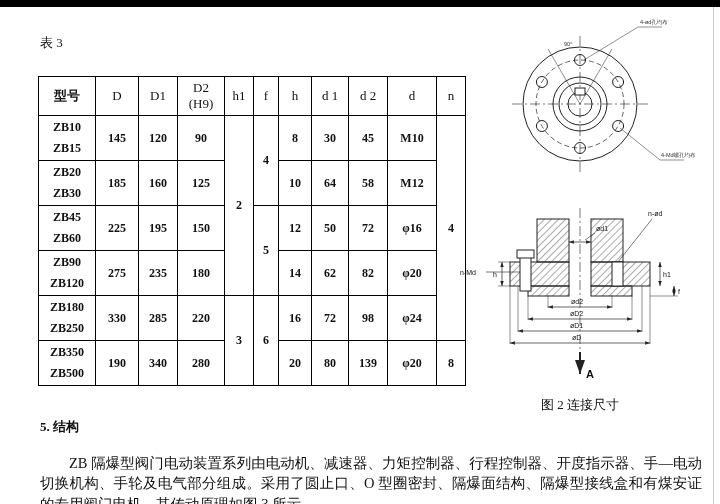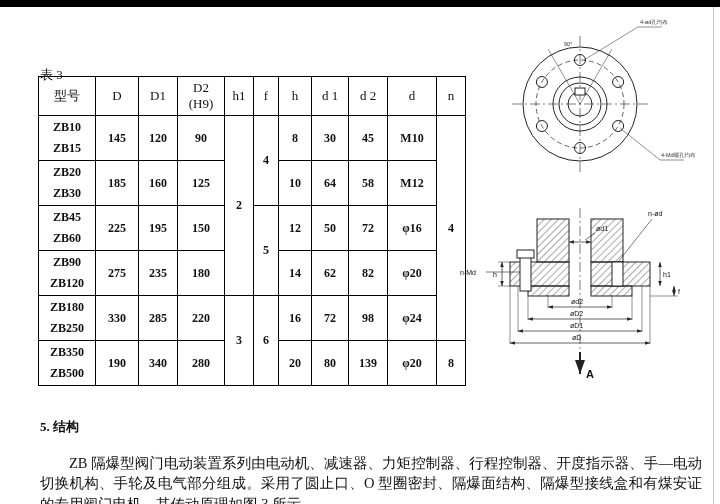--- a/index.html
+++ b/index.html
@@ -1,25 +1,25 @@
 <!DOCTYPE html>
 <html><head>
 <meta charset="utf-8">
 <style>
   html,body{margin:0;padding:0;background:#fff;}
   #page{position:relative;width:720px;height:504px;background:#fff;overflow:hidden;
         font-family:"Liberation Serif","DejaVu Serif",serif;color:#111;}
   #topbar{position:absolute;left:0;top:0;width:720px;height:7px;background:#000;}
   #edge-right{position:absolute;right:6px;top:7px;width:1px;height:497px;background:#c9c9c9;}
-  #table-label{position:absolute;left:40px;top:34px;font-size:13px;margin-top:32px;}
+  #table-label{position:absolute;left:40px;top:34px;font-size:13px;}
   table.spec{position:absolute;left:38px;top:76px;border-collapse:collapse;
              font-size:12px;text-align:center;}
   table.spec td,table.spec th{border:1px solid #000;padding:0 2px;font-weight:bold;}
   table.spec th{font-weight:normal;height:38px;font-size:13px;}
-  table.spec th.model-h{font-weight:normal;}
+  table.spec th.model-h{font-weight:bold;}
   table.spec td{height:44px;}
   td.model{text-align:center;padding-left:6px;width:52px;}
   td.model div{line-height:21px;}
   .w-d{width:38px}.w-d1{width:34px}.w-d2{width:42px}.w-h1{width:24px}.w-f{width:20px}
   .w-h{width:28px}.w-dd1{width:32px}.w-dd2{width:34px}.w-dd{width:44px}.w-n{width:24px}
   #figure{position:absolute;left:452px;top:14px;}
   #figure-caption{position:absolute;left:455px;top:396px;width:250px;text-align:center;
                   font-size:13px;}
   #section-heading{position:absolute;left:40px;top:418px;font-size:13px;font-weight:bold;}
   #paragraph{position:absolute;left:40px;top:438px;width:662px;font-size:14.5px;
@@ -239,16 +239,17 @@
       <text x="118" y="302" class="dimtxt">øD2</text>
       <text x="118" y="314" class="dimtxt">øD1</text>
       <text x="120" y="326" class="dimtxt">øD</text>
       <text x="41" y="263" class="dimtxt">h</text>
       <text x="211" y="263" class="dimtxt">h1</text>
       <text x="226" y="280" class="dimtxt">f</text>
       <text x="134" y="364" font-size="11" font-weight="bold">A</text>
     </svg>
   </div>
 
+  <div id="figure-caption">图 2    连接尺寸</div>
 
   <div id="section-heading">5.  结构</div>
   <p id="paragraph">ZB 隔爆型阀门电动装置系列由电动机、减速器、力矩控制器、行程控制器、开度指示器、手—电动切换机构、手轮及电气部分组成。采用了圆止口、O 型圈密封、隔爆面结构、隔爆型接线盒和有煤安证的专用阀门电机。其传动原理如图 3 所示。</p>
 </div>
 
 </body></html>

